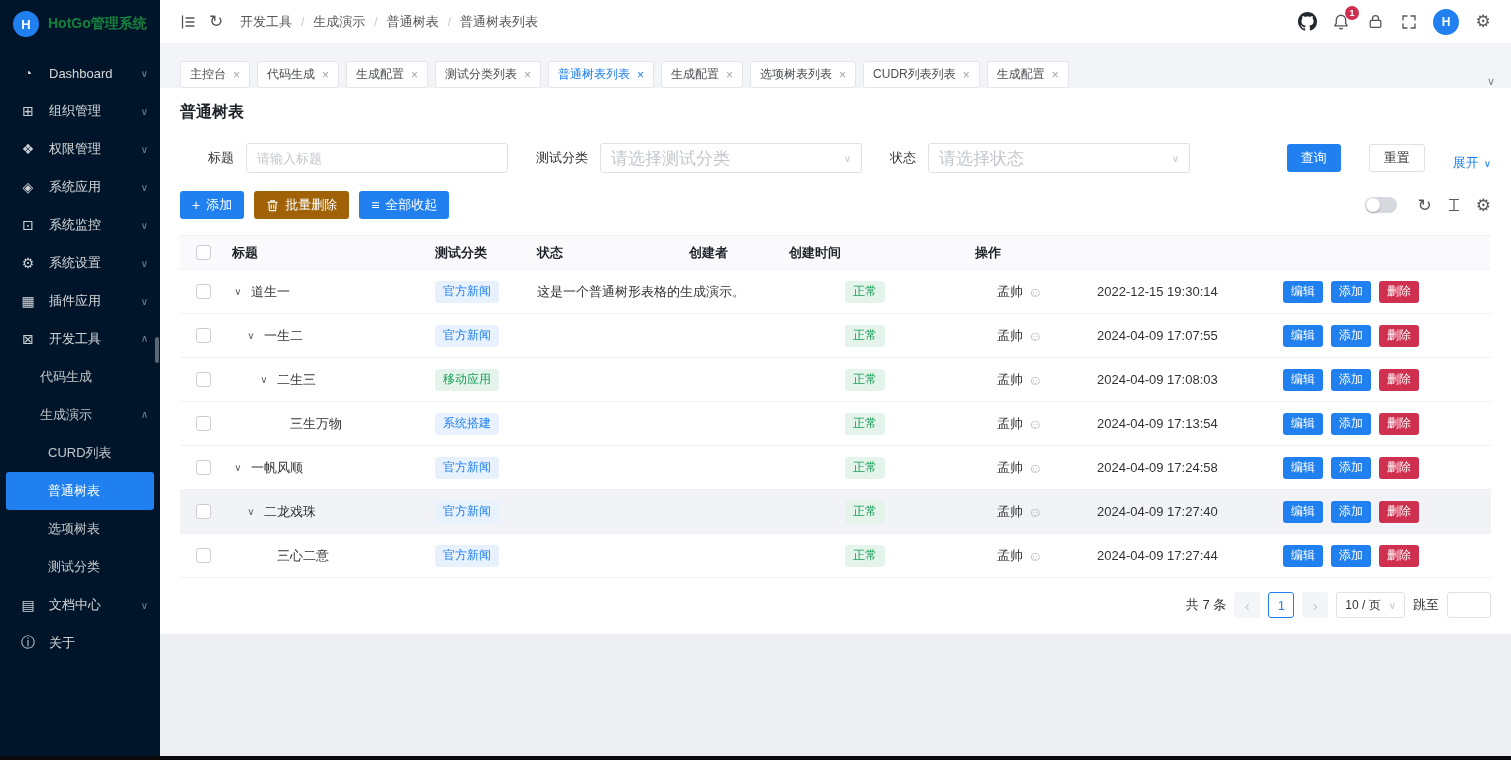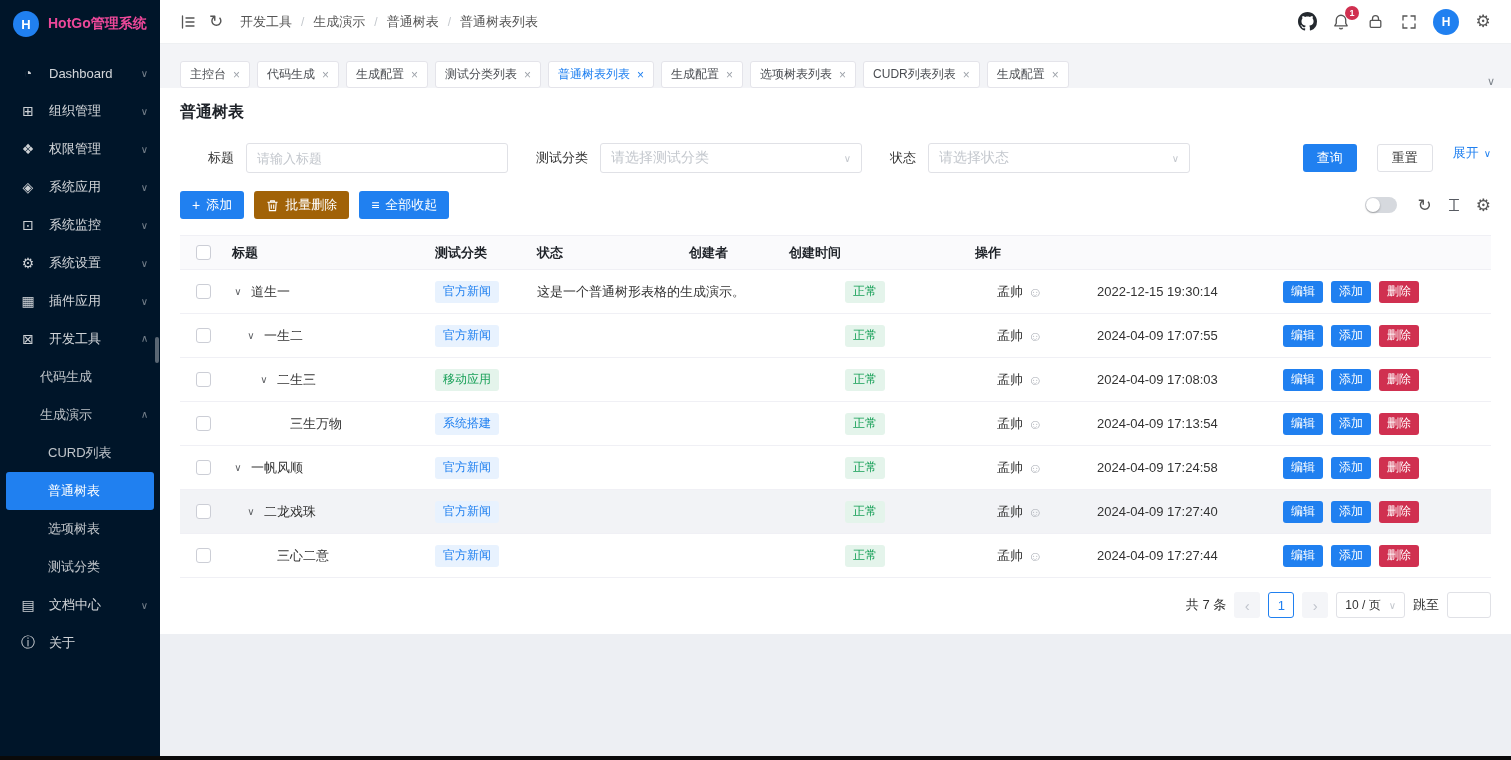--- a/index.html
+++ b/index.html
@@ -4,21 +4,21 @@
 <style>
   *{box-sizing:border-box;margin:0;padding:0}
   html,body{width:1511px;height:760px}
   body{font-family:"Liberation Sans","DejaVu Sans",sans-serif;color:#333;background:#edeff3;overflow:hidden}
   .app{position:relative;width:1511px;height:760px;background:#edeff3;overflow:hidden}
 
   
   .sidebar{position:absolute;left:0;top:0;width:160px;height:756px;background:#001529;z-index:5}
   .logo-row{display:flex;align-items:center;gap:9px;height:48px;padding-left:13px;cursor:pointer}
   .logo-circle{width:26px;height:26px;border-radius:50%;background:#2080f0;color:#fff;display:flex;align-items:center;justify-content:center;font-weight:bold;font-size:13px;flex:none}
-  .logo-title{color:#ec4899;font-size:14px;font-weight:bold;white-space:nowrap}
+  .logo-title{color:#15803d;font-size:14px;font-weight:bold;white-space:nowrap}
   .menu{padding-top:6px}
   .menu-item{position:relative;height:38px;display:flex;align-items:center;color:rgba(255,255,255,.82);font-size:13px;cursor:pointer;padding-left:20px;white-space:nowrap}
   .menu-item .mi-icon{width:16px;margin-right:13px;font-size:14px;text-align:center;color:rgba(255,255,255,.8);flex:none}
   .menu-item.level1{padding-left:40px;color:rgba(255,255,255,.75)}
   .menu-item.level2{padding-left:48px;color:rgba(255,255,255,.75)}
   .menu-item.active{background:#2080f0;color:#fff;margin:0 6px;padding-left:42px;border-radius:3px}
   .mi-chevron{position:absolute;right:12px;font-size:10px;color:rgba(255,255,255,.45);display:inline-block}
   .mi-chevron.up{transform:rotate(180deg)}
   .sb-thumb{position:absolute;right:1px;top:337px;width:4px;height:26px;border-radius:2px;background:rgba(255,255,255,.35);cursor:pointer}
 
@@ -51,23 +51,23 @@
   .card{background:#fff;padding:14px 20px 16px;min-height:540px}
   .page-title{font-size:16px;font-weight:bold;color:#1f2329}
 
   .filter-row{display:flex;align-items:center;margin-top:20px}
   .fgroup{display:flex;align-items:center;margin-right:28px}
   .flabel{font-size:13px;color:#333;margin-right:12px;white-space:nowrap}
   .flabel.w54{width:54px;text-align:right}
   .finput{width:262px;height:30px;border:1px solid #e0e1e6;border-radius:3px;padding:0 10px;font-size:13px;color:#333;outline:none;font-family:inherit;background:#fff}
   .finput::placeholder{color:#c3c7cd}
   .fselect{width:262px;height:30px;border:1px solid #e0e1e6;border-radius:3px;display:flex;align-items:center;justify-content:space-between;padding:0 10px;cursor:pointer;background:#fff}
-  .fselect .ph{font-size:14px;color:#c3c7cd}
+  .fselect .ph{font-size:17px;color:#c3c7cd}
   .chev{font-size:10px;color:#c3c7cd}
-  .factions{margin-left:auto;display:flex;align-items:flex-start;gap:20px}
+  .factions{margin-left:auto;display:flex;align-items:flex-end;gap:28px}
   .btn{height:28px;border:none;border-radius:3px;font-size:13px;cursor:pointer;display:inline-flex;align-items:center;gap:6px;padding:0 14px;font-family:inherit}
   .btn.primary{background:#2080f0;color:#fff}
   .btn.default{background:#fff;color:#333;border:1px solid #e0e1e6}
   .btn.danger{background:#a16207;color:#fff}
   .bi{font-size:14px;line-height:1}
   .expand-link{color:#2080f0;font-size:13px;display:flex;align-items:center;gap:5px;cursor:pointer}
   .expand-link .chev{color:#2080f0}
 
   
   .toolbar{display:flex;align-items:center;margin-top:18px}

